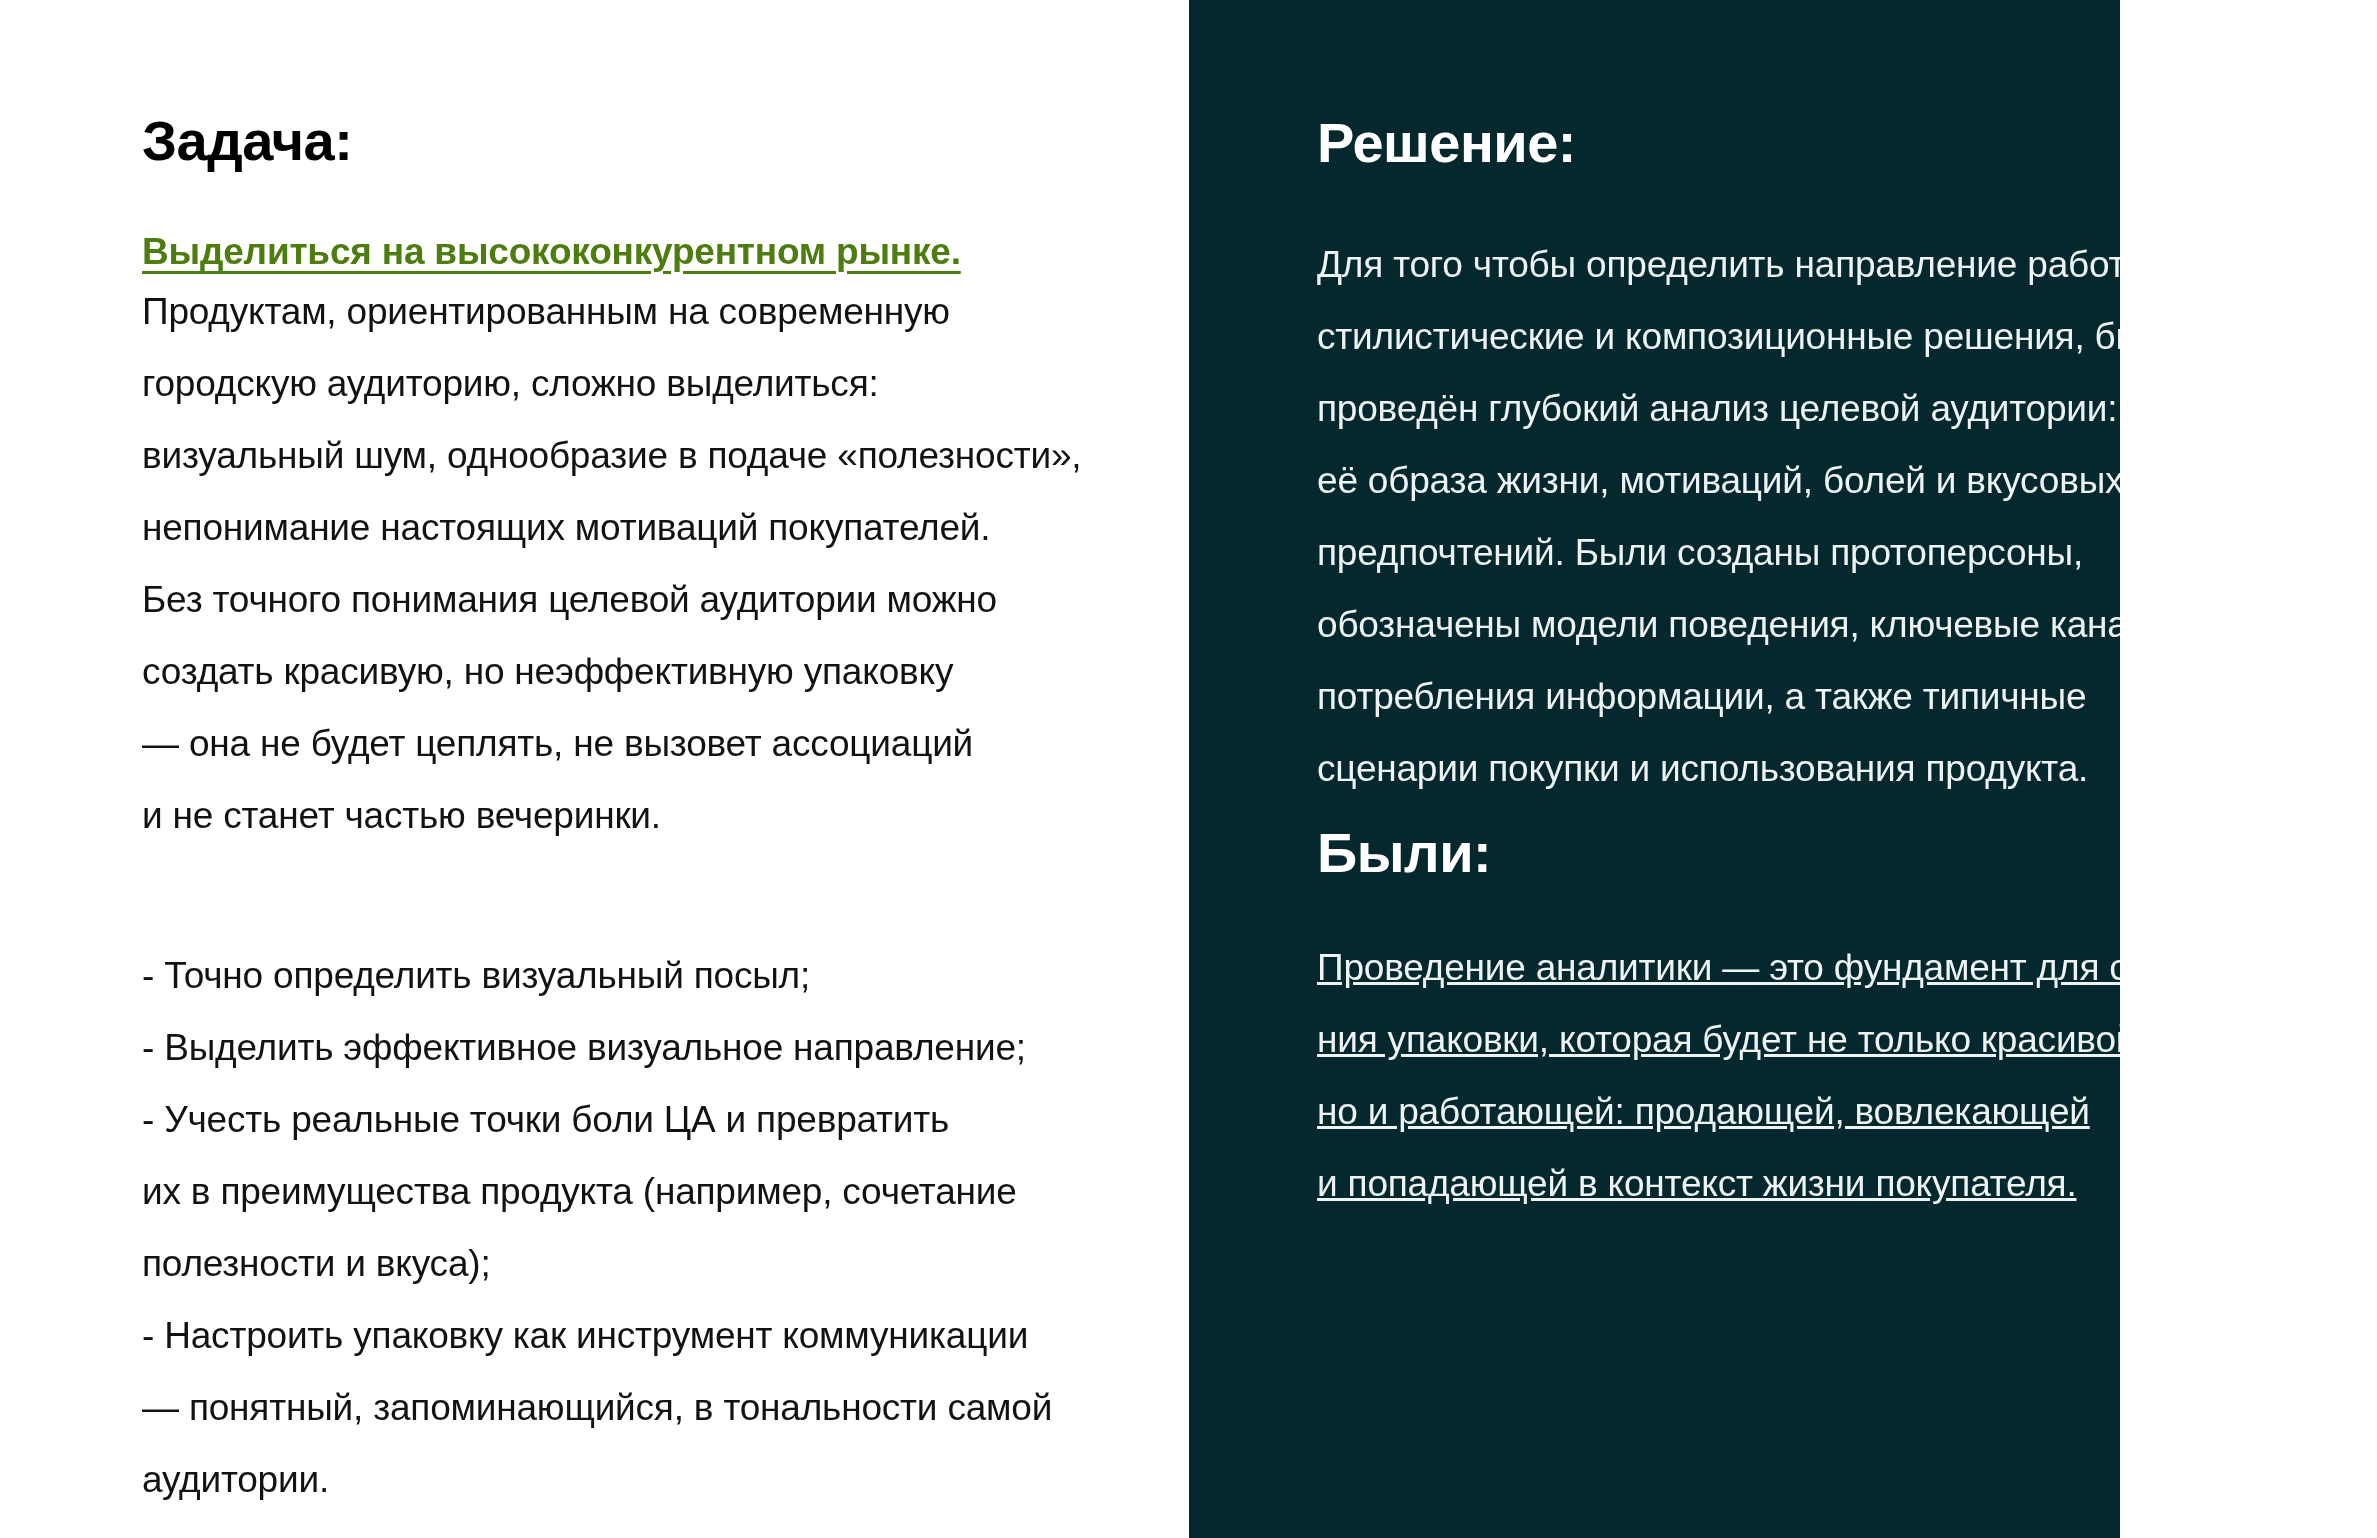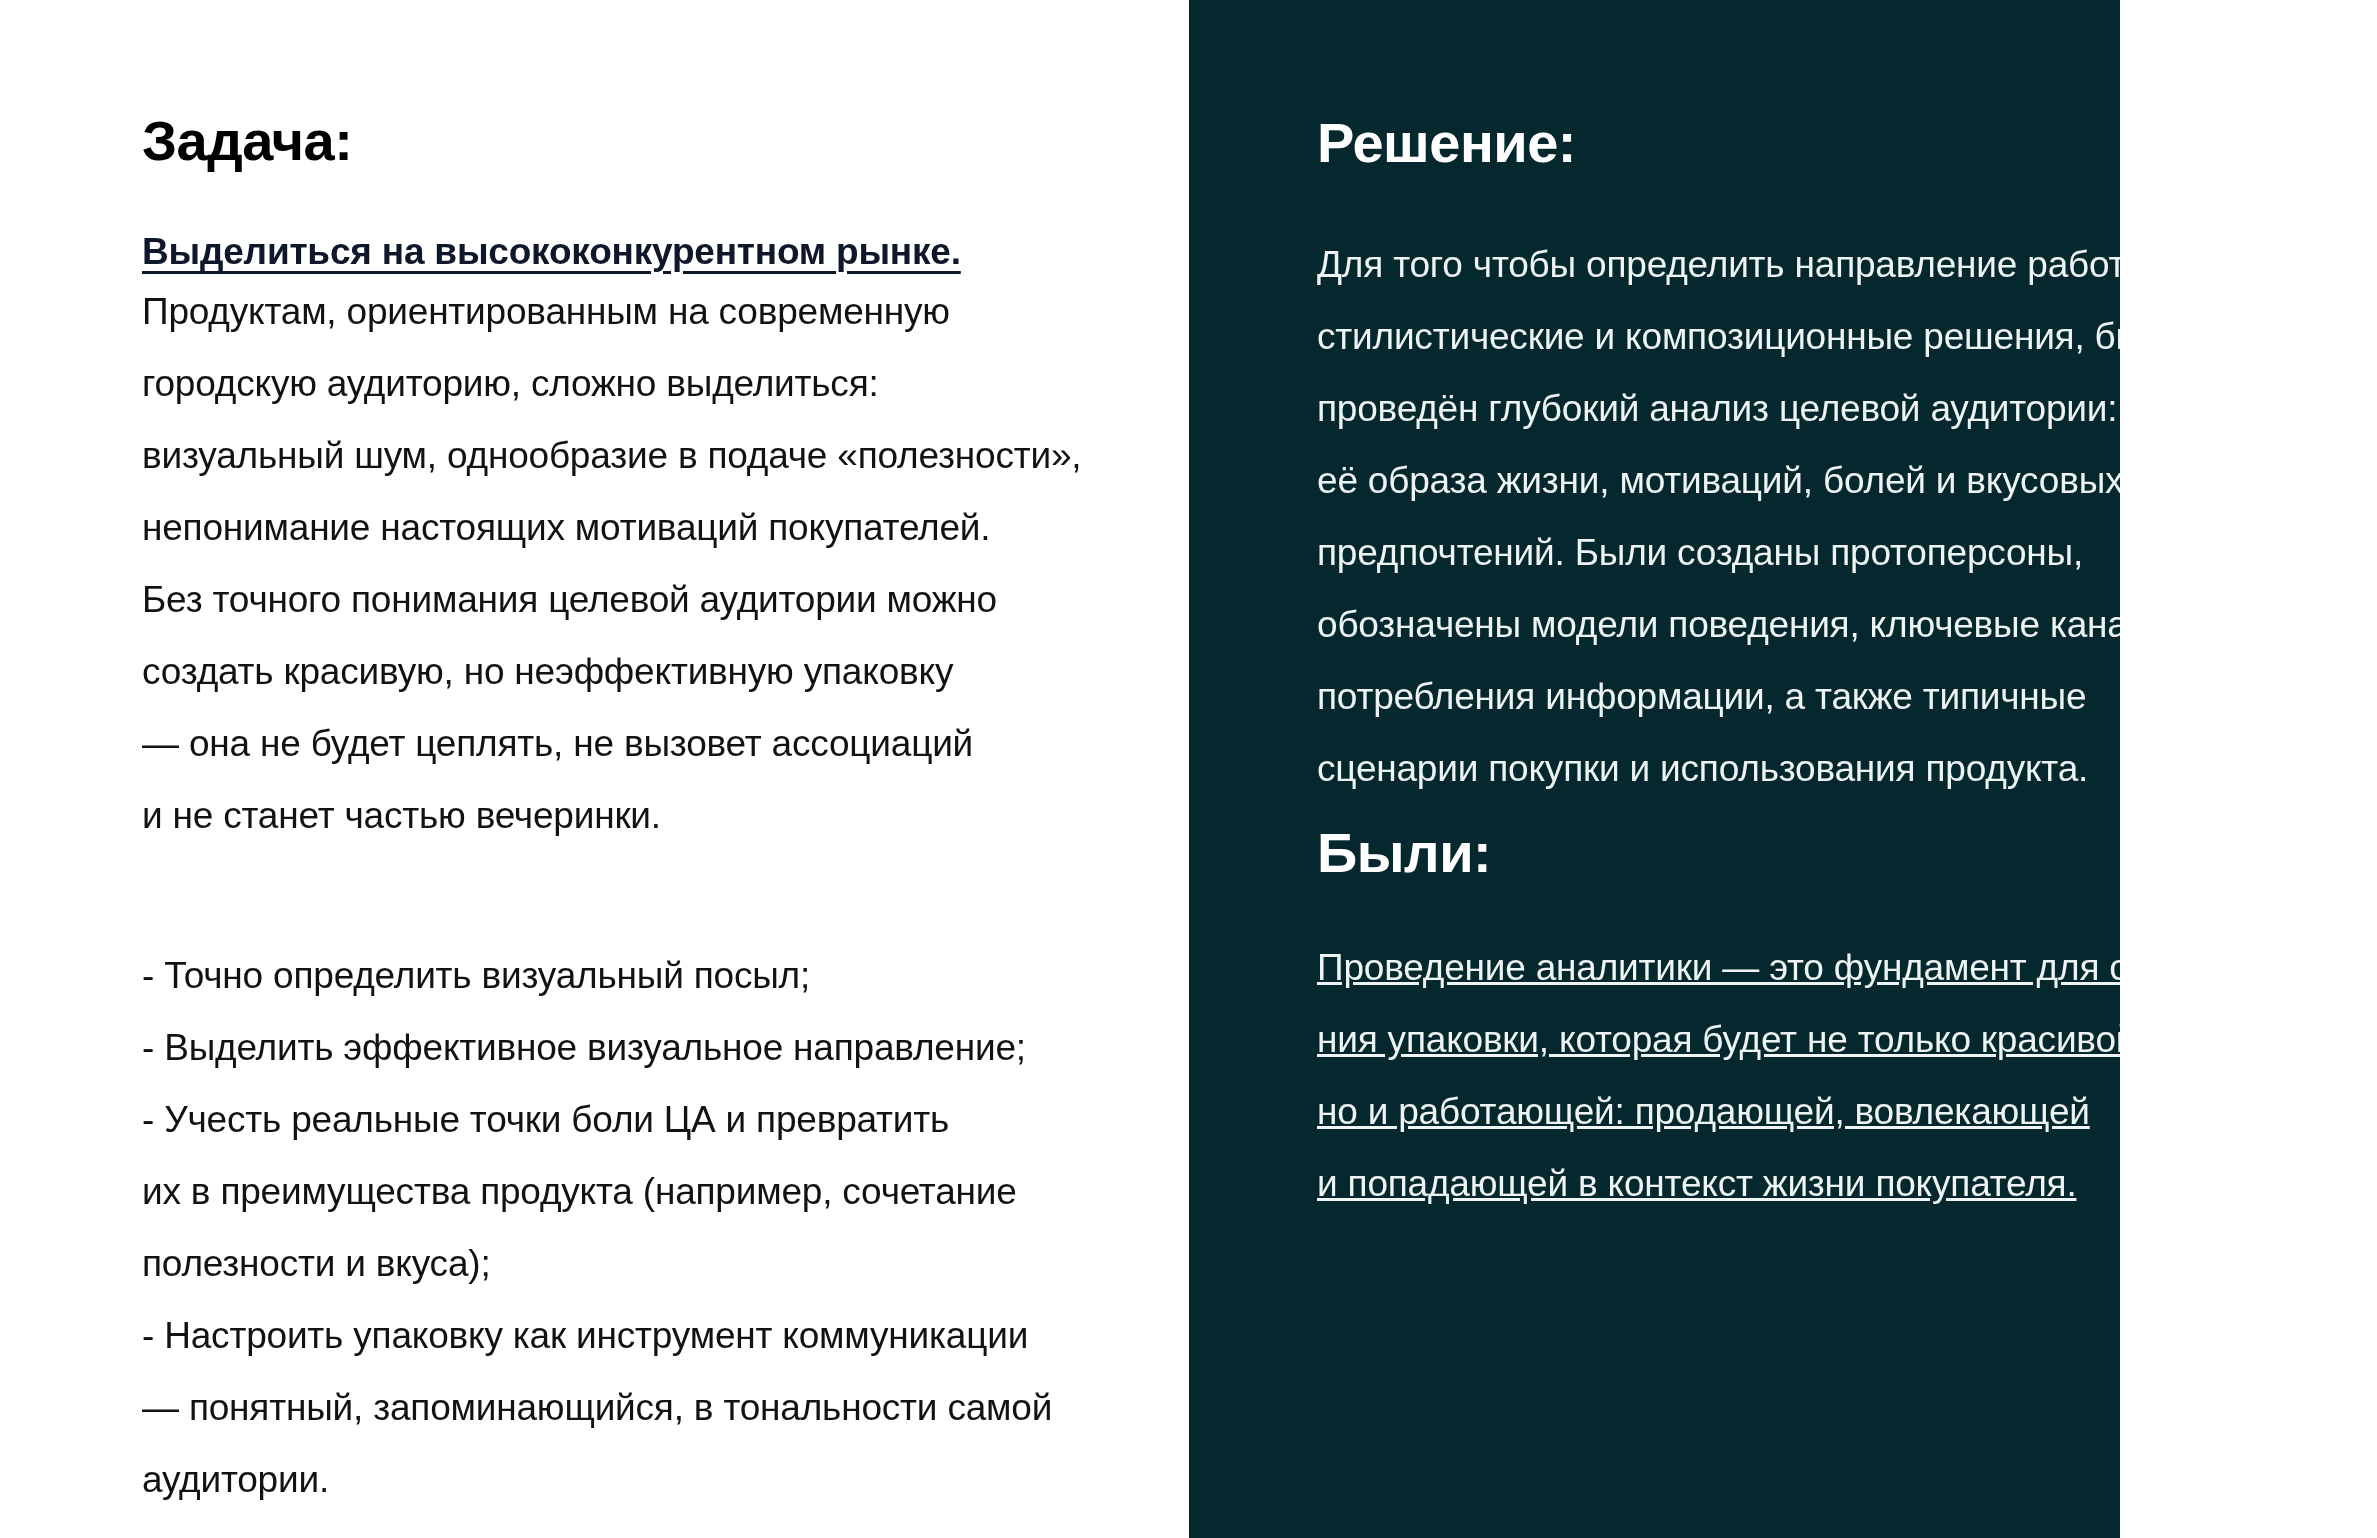--- a/index.html
+++ b/index.html
@@ -45,21 +45,21 @@
     width: 1035px;
   }
   .body-text.dark { color: #121212; }
   .body-text.light { color: #eef4f3; }
   .lead {
     position: absolute;
     margin: 0;
     font-size: 37px;
     line-height: 50px;
     font-weight: 700;
-    color: #0f172a;
+    color: #4d7c0f;
     letter-spacing: -0.2px;
     white-space: nowrap;
     text-decoration: underline;
     text-decoration-thickness: 2.8px;
     text-underline-offset: 6.5px;
   }
   
   .task-heading       { left: 142px;  top: 112px; }
   .task-lead          { left: 142px;  top: 227px; }
   .task-paragraph     { left: 142px;  top: 276px; }

